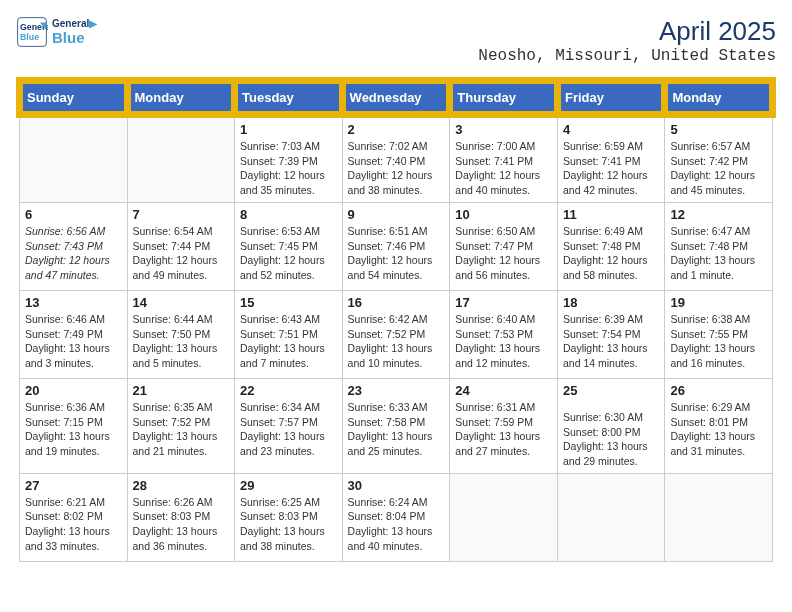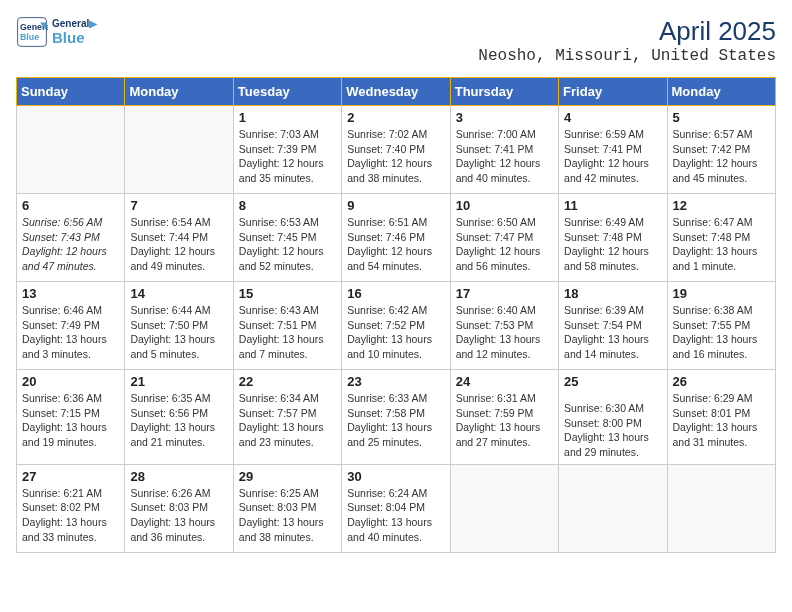--- a/index.html
+++ b/index.html
@@ -43,21 +43,21 @@
       border-collapse: collapse;
       font-size: 11px;
     }
     .calendar th {
       background: #3a6abf;
       color: #fff;
       padding: 6px 4px;
       text-align: left;
       font-size: 13px;
       font-weight: bold;
-      border: 1px solid #eab308;
+      border: 7px solid #eab308;
     }
     .calendar td {
       border: 1px solid #ccc;
       vertical-align: top;
       padding: 4px 5px;
       height: 88px;
       width: 108px;
       background: #fff;
     }
     .calendar td.empty {
@@ -258,21 +258,21 @@
         <td>
           <span class="day-num">20</span>
           <div class="day-info" style="white-space: pre-line;">Sunrise: 6:36 AM
 Sunset: 7:15 PM
 Daylight: 13 hours
 and 19 minutes.</div>
         </td>
         <td>
           <span class="day-num">21</span>
           <div class="day-info" style="white-space: pre-line;">Sunrise: 6:35 AM
-Sunset: 6:56 PM
+Sunset: 7:52 PM
 Daylight: 13 hours
 and 21 minutes.</div>
         </td>
         <td>
           <span class="day-num">22</span>
           <div class="day-info" style="white-space: pre-line;">Sunrise: 6:34 AM
 Sunset: 7:57 PM
 Daylight: 13 hours
 and 23 minutes.</div>
         </td>

